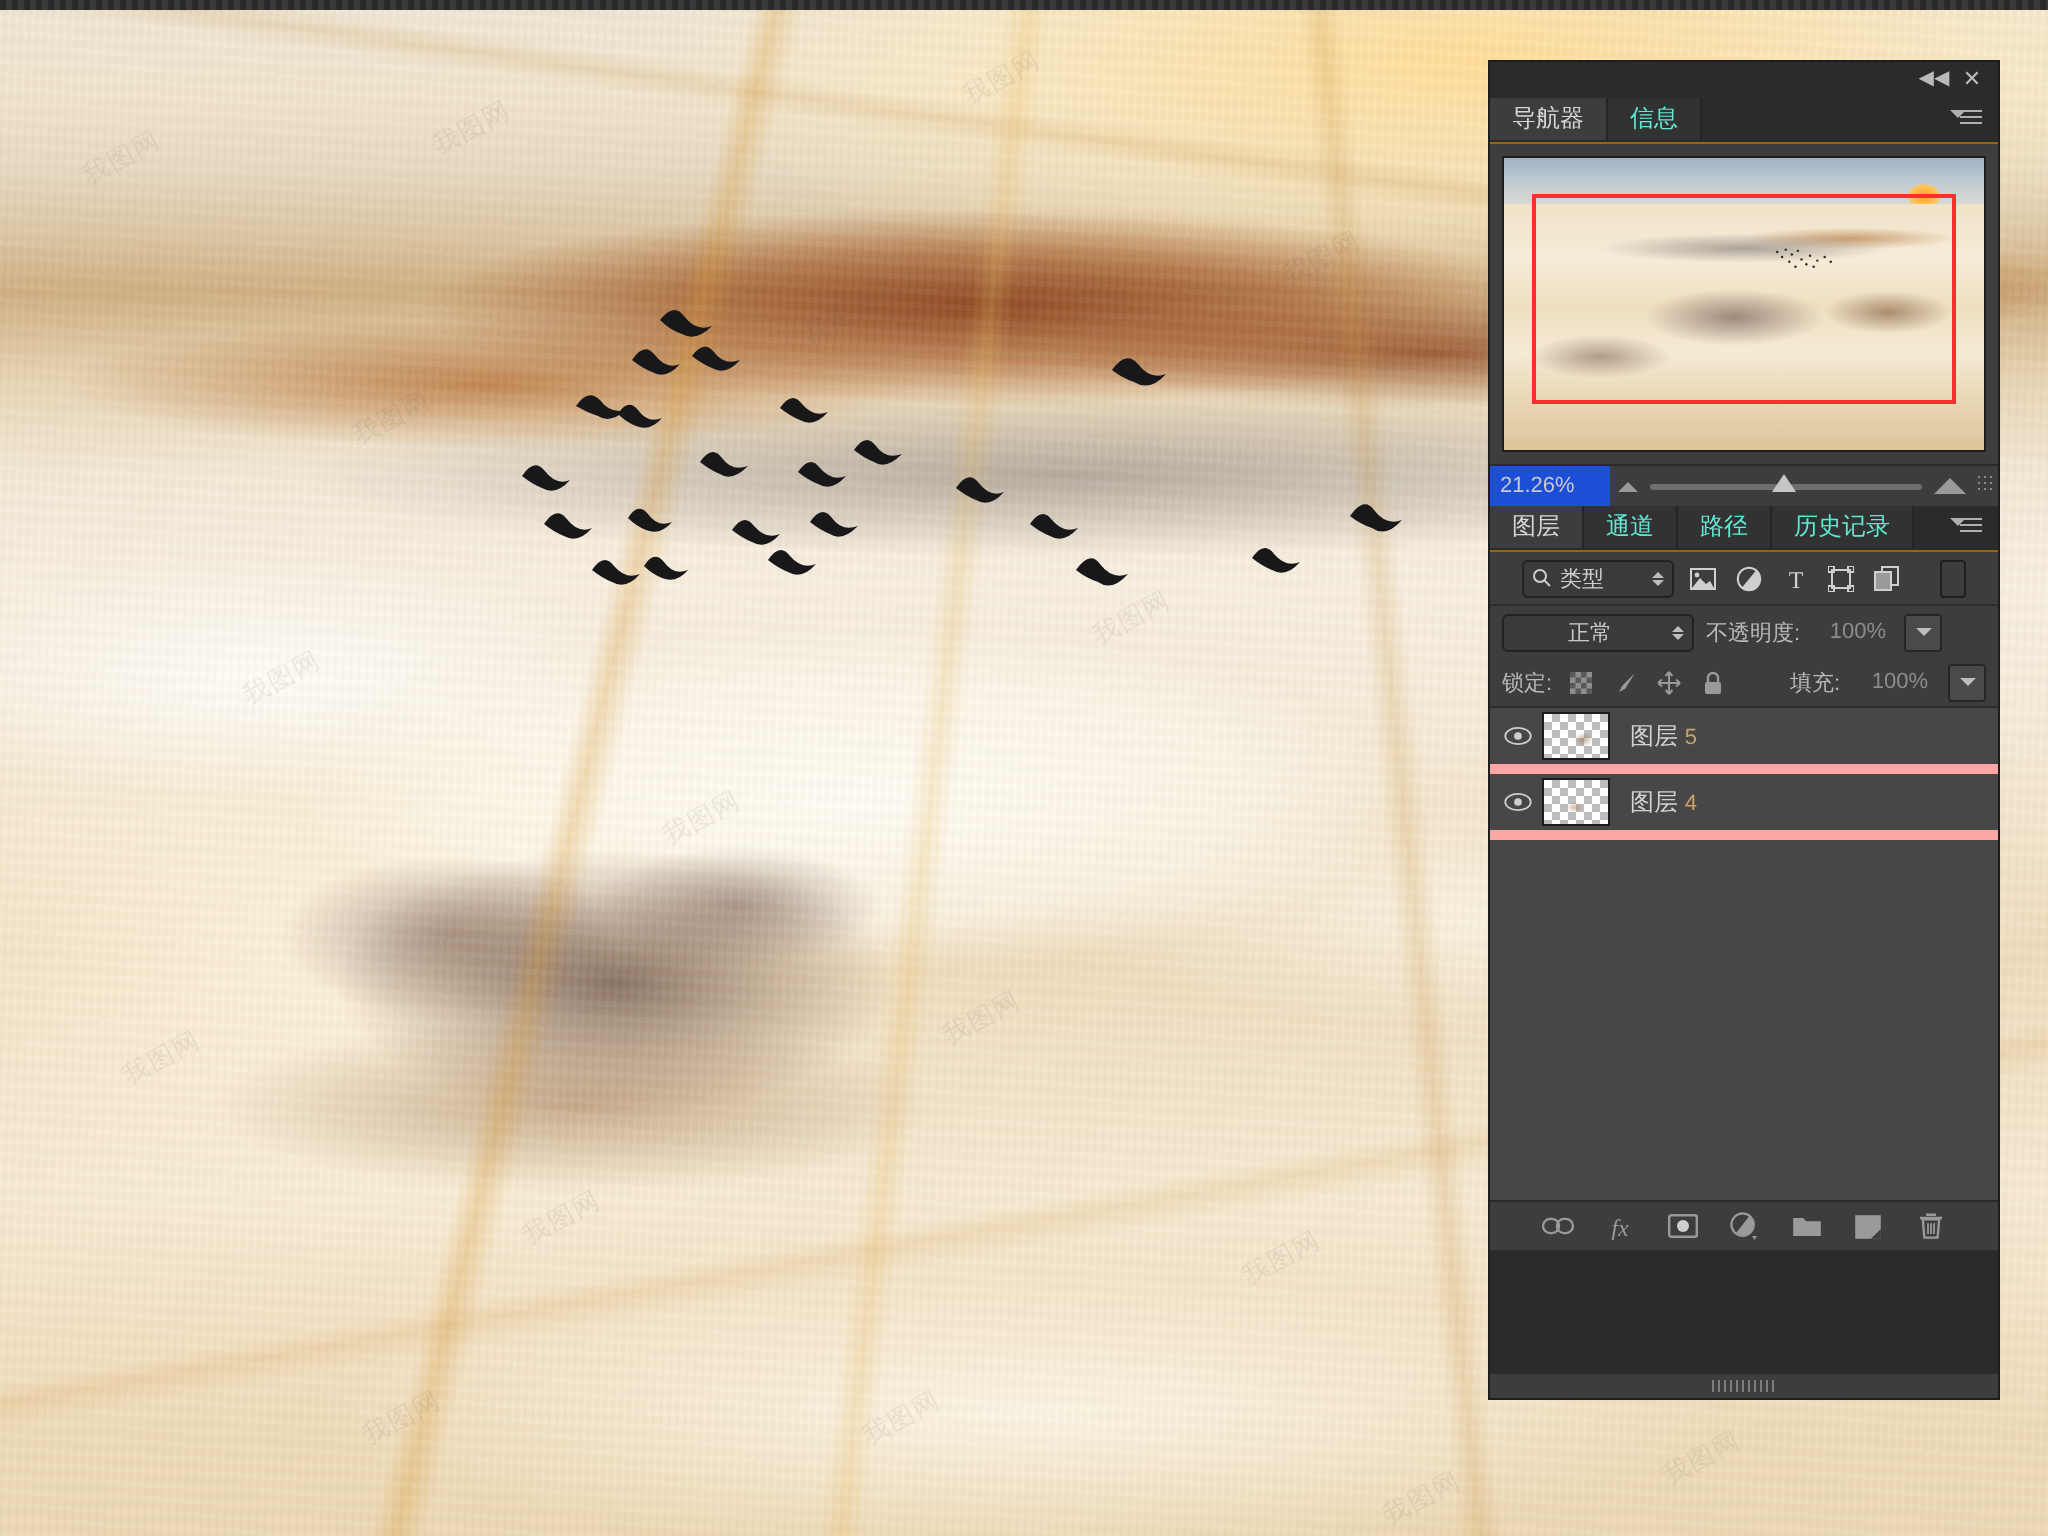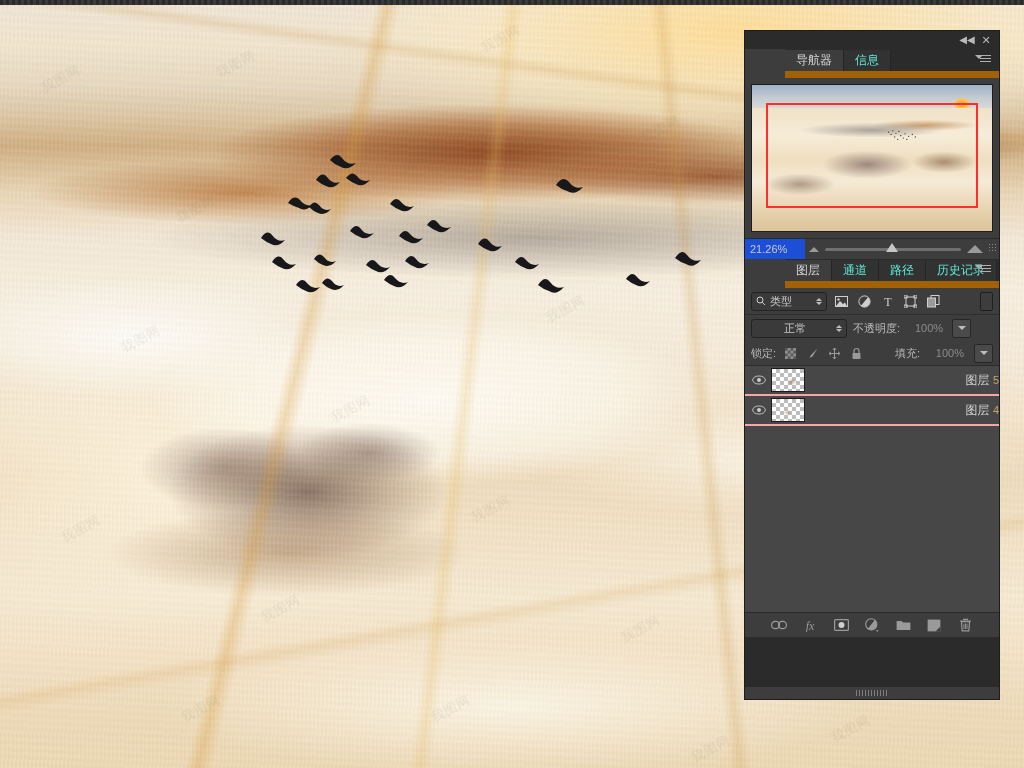--- a/index.html
+++ b/index.html
@@ -77,22 +77,22 @@
 
   
   #dock{position:absolute;left:744px;top:30px;width:256px;height:670px;
         background:#2b2b2b;border:1px solid #1d1d1d;box-sizing:border-box;}
   #dock-titlebar{height:18px;background:#2b2b2b;position:relative;}
   .tb-btn{position:absolute;top:2px;width:16px;height:14px;color:#b9b9b9;
           font-size:10px;line-height:14px;text-align:center;cursor:pointer;}
   #collapse-btn{right:24px;}
   #close-btn{right:5px;font-size:11px;}
 
-  .panel-tabbar{height:22px;background:#2b2b2b;display:flex;align-items:flex-end;
-                position:relative;border-bottom:7px solid #a16207;margin-left:40px;}
+  .panel-tabbar{height:22px;background:#2b2b2b;display:flex;align-items:flex-start;
+                position:relative;border-bottom:1px solid #a16207;}
   .ptab{height:21px;line-height:21px;padding:0 11px;font-size:12px;color:#5eead4;
         background:#323232;border-right:1px solid #252525;cursor:pointer;}
   .ptab.active{background:#3d3d3d;color:#d6d6d6;}
   .panel-menu{position:absolute;right:6px;top:4px;width:16px;height:13px;cursor:pointer;}
   .panel-menu i{display:block;height:1px;background:#b0b0b0;margin:2px 0 0 3px;width:11px;}
   .panel-menu .car{position:absolute;left:-2px;top:2px;width:0;height:0;
     border-left:4px solid transparent;border-right:4px solid transparent;border-top:4px solid #b0b0b0;}
 
   
   #navigator-panel{background:#3d3d3d;}
@@ -123,21 +123,21 @@
   .mtn.small{border-bottom:5px solid #9a9a9a;}
   .mtn.big{border-bottom:8px solid #9a9a9a;border-left-width:8px;border-right-width:8px;}
   #zoom-track{flex:1;height:3px;background:#6f6f6f;border-radius:2px;position:relative;}
   #zoom-knob{position:absolute;left:45%;top:-5px;width:0;height:0;
     border-left:6px solid transparent;border-right:6px solid transparent;border-bottom:9px solid #c6c6c6;}
   .grip{position:absolute;right:3px;bottom:2px;width:8px;height:8px;
     background-image:radial-gradient(#8a8a8a 28%,transparent 30%);background-size:3px 3px;}
 
   
   #layers-panel{background:#3d3d3d;}
-  .filter-row{height:26px;display:flex;align-items:center;padding:0 6px;gap:6px;
+  .filter-row{height:26px;display:flex;align-items:center;padding:0 16px;gap:6px;
     background:#3d3d3d;border-bottom:1px solid #2e2e2e;}
   .kind-select{width:76px;height:19px;background:#3a3a3a;border:1px solid #222;border-radius:3px;
     display:flex;align-items:center;gap:4px;padding:0 4px;box-sizing:border-box;cursor:pointer;}
   .kind-select .lbl{font-size:11px;color:#ccc;flex:1;}
   .updown{display:flex;flex-direction:column;gap:1px;}
   .updown i{width:0;height:0;border-left:3px solid transparent;border-right:3px solid transparent;}
   .updown .u{border-bottom:3px solid #bdbdbd;}
   .updown .d{border-top:3px solid #bdbdbd;}
   .ficon{width:17px;height:17px;display:flex;align-items:center;justify-content:center;cursor:pointer;}
   .switch{width:11px;height:17px;margin-left:auto;border:1px solid #1f1f1f;border-radius:2px;overflow:hidden;}
@@ -154,22 +154,22 @@
   .mini-drop{width:17px;height:17px;background:#4a4a4a;border:1px solid #262626;border-radius:2px;
     display:flex;align-items:center;justify-content:center;cursor:pointer;}
   .mini-drop i{width:0;height:0;border-left:4px solid transparent;border-right:4px solid transparent;border-top:4px solid #bdbdbd;}
 
   .lock-row{height:24px;display:flex;align-items:center;padding:0 6px;gap:7px;background:#3d3d3d;
     border-bottom:1px solid #2c2c2c;}
   .lock-ico{width:15px;height:15px;display:flex;align-items:center;justify-content:center;cursor:pointer;}
 
   
   #layer-list{background:#474747;height:246px;overflow:hidden;}
-  .layer-row{height:28px;display:flex;align-items:center;border-bottom:2px solid #fca5a5;
-    padding-left:2px;cursor:pointer;position:relative;text-align:right;}
+  .layer-row{height:28px;display:flex;align-items:center;border-bottom:5px solid #fca5a5;
+    padding-left:2px;cursor:pointer;position:relative;}
   .layer-row.selected{background:#57677e;}
   .eye{width:24px;height:28px;display:flex;align-items:center;justify-content:center;cursor:pointer;}
   .lthumb{width:34px;height:24px;border:1px solid #1d1d1d;box-sizing:border-box;position:relative;overflow:hidden;
     background-image:linear-gradient(45deg,#bdbdbd 25%,transparent 25%,transparent 75%,#bdbdbd 75%),
       linear-gradient(45deg,#bdbdbd 25%,#fff 25%,#fff 75%,#bdbdbd 75%);
     background-size:8px 8px;background-position:0 0,4px 4px;}
   .lthumb.sel-frame{outline:1px solid #e8e8e8;outline-offset:1px;}
   .thumb-content{position:absolute;inset:0;}
   .mask-thumb{width:34px;height:24px;border:1px solid #1d1d1d;box-sizing:border-box;background:#fff;
     margin-left:14px;position:relative;overflow:hidden;}

